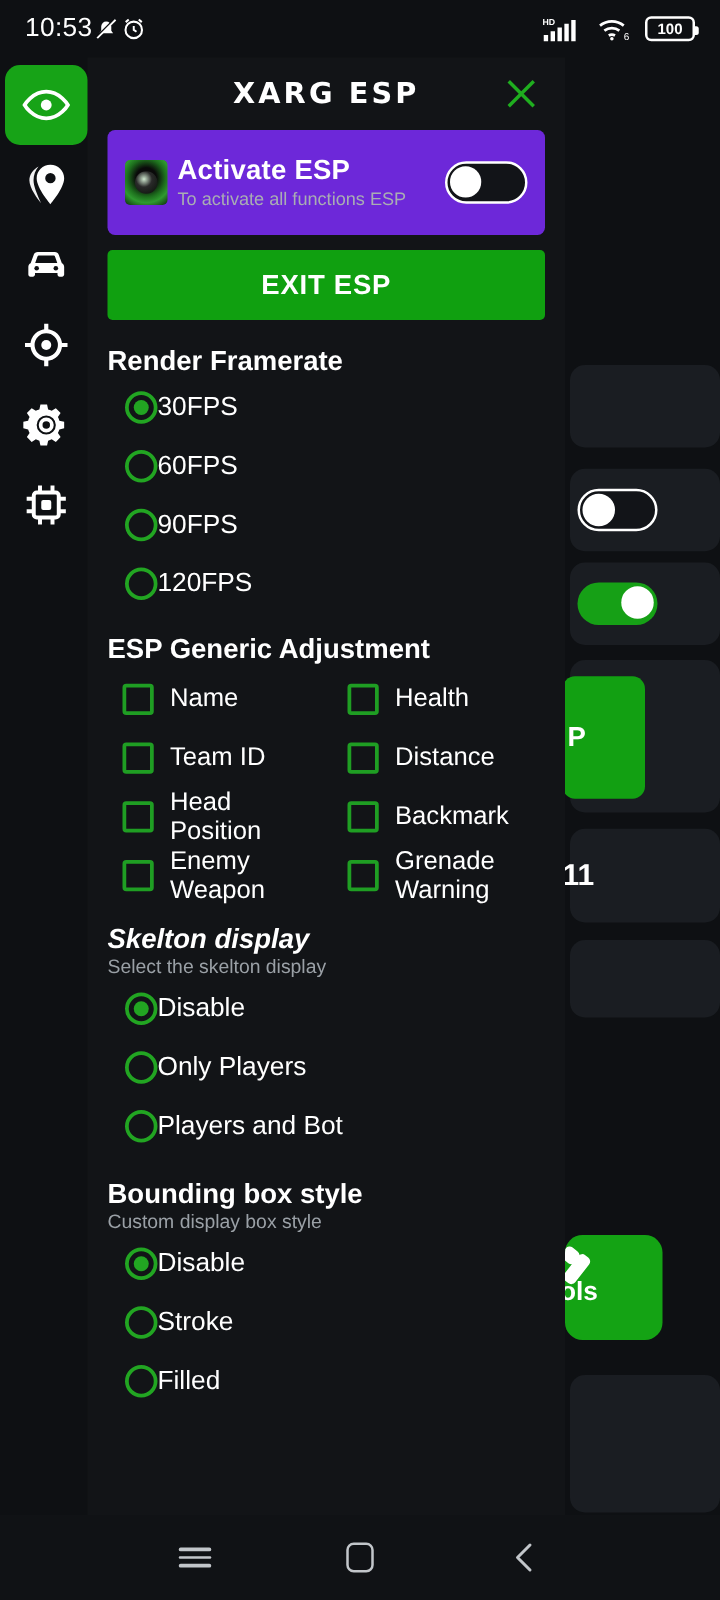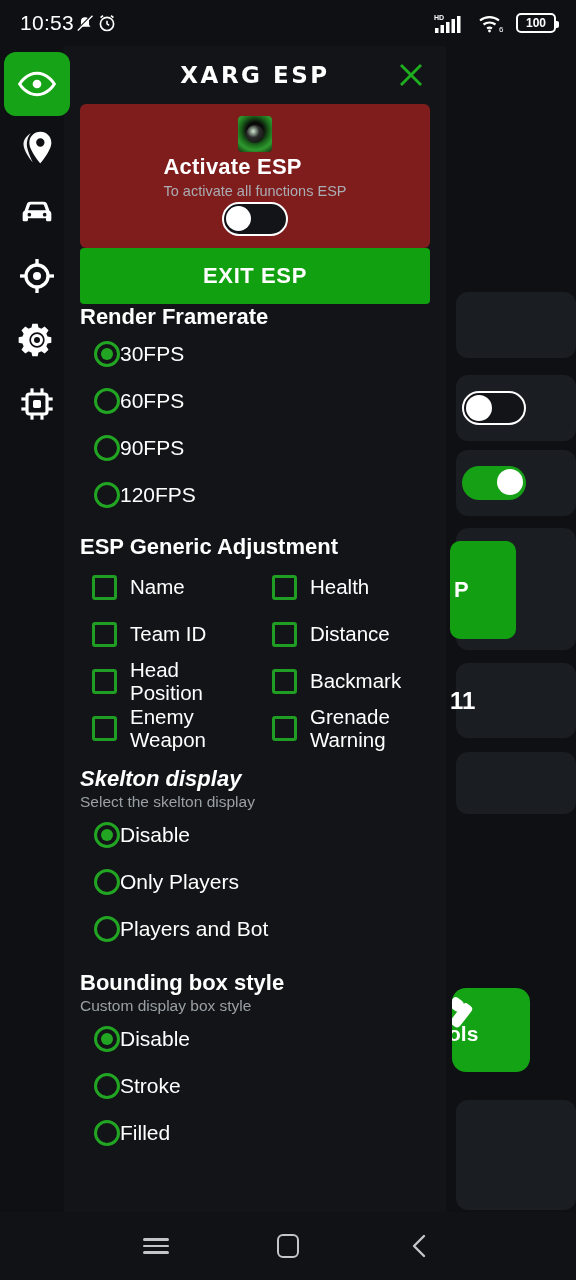--- a/index.html
+++ b/index.html
@@ -115,21 +115,21 @@
     display: flex; align-items: center; justify-content: center;
   }
   .rail-item.active {
     background: #17a317;
     border-radius: 12px;
   }
 
   
   .panel {
     position: absolute;
-    top: 46px; left: 64px;
+    top: 46px; left: 70px;
     width: 382px;
     height: 1166px;
     background: #121417;
     z-index: 20;
     overflow: hidden;
   }
   .panel-header {
     height: 58px;
     display: flex; align-items: center;
     justify-content: center;
@@ -145,27 +145,26 @@
   .close-x {
     position: absolute; right: 20px; top: 50%;
     transform: translateY(-50%);
     width: 30px; height: 30px;
   }
 
   .panel-body { padding: 0 16px; }
 
   
   .activate-card {
-    background: #7f1d1d;
+    background: #6d28d9;
     border-radius: 6px;
     padding: 12px 14px;
     display: flex; align-items: center;
-    gap: 2px;
+    gap: 8px;
     min-height: 84px;
-    flex-direction: column;
   }
   .app-logo {
     width: 34px; height: 36px;
     flex: none;
     border-radius: 4px;
     background:
       radial-gradient(circle at 50% 40%, #0a0a0a 0%, #0a0a0a 30%, #1d6e1d 55%, #2f9a2f 72%, #0d2a0d 100%);
     position: relative;
   }
   .app-logo::before {
@@ -192,37 +191,39 @@
     background: #121418;
     border: 2.5px solid #ffffff;
   }
   .toggle .knob {
     position: absolute; left: 2px; top: 2px;
     width: 25px; height: 25px; border-radius: 50%;
     background: #ffffff;
   }
 
   .exit-btn {
+    margin-top: 12px;
     width: 100%;
     height: 56px;
     background: #10a010;
     border: none;
     border-radius: 4px;
     color: #ffffff;
     font-size: 22px;
     font-weight: 700;
     letter-spacing: .6px;
     cursor: pointer;
     font-family: "Liberation Sans", sans-serif;
   }
 
   .section-title {
     color: #ffffff;
     font-size: 22px;
     font-weight: 600;
+    margin-top: 20px;
   }
   .section-sub {
     color: #9aa0a6;
     font-size: 15.5px;
     margin-top: 1px;
   }
 
   
   .radio-row {
     display: flex; align-items: center;

